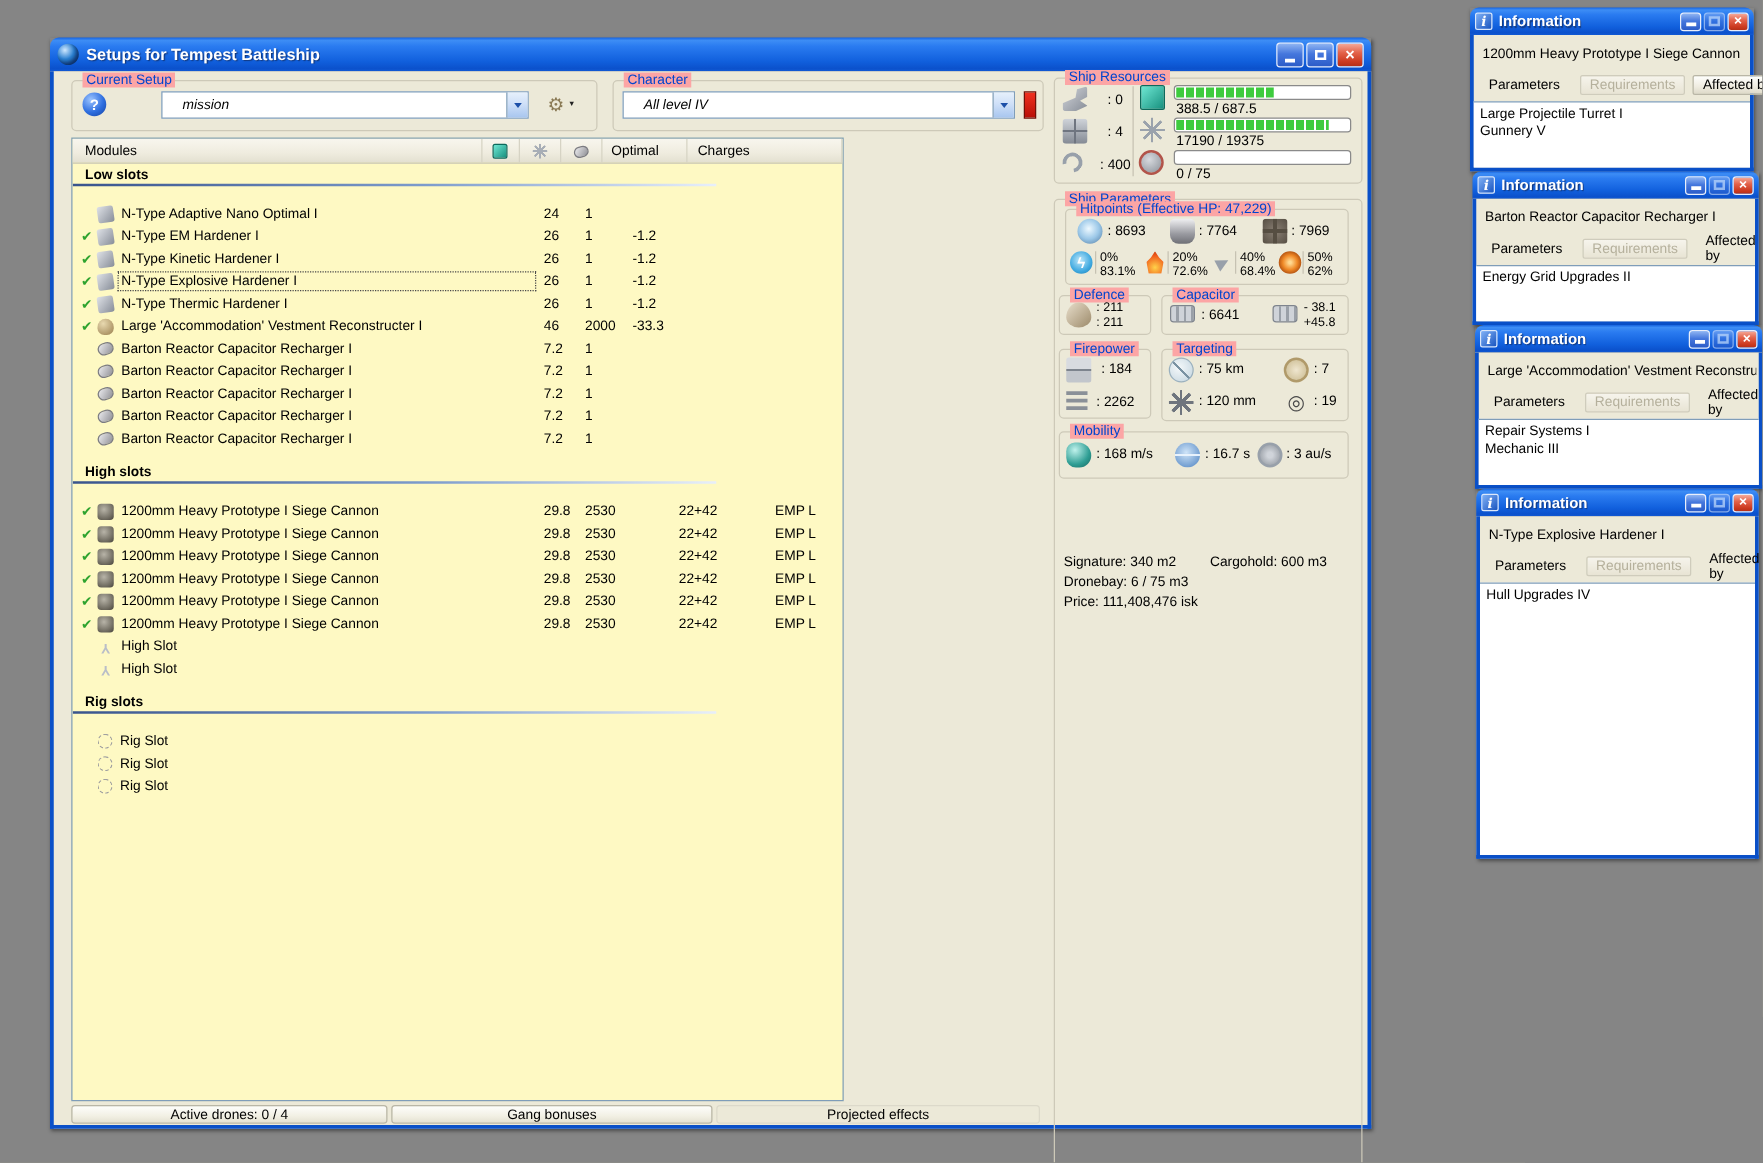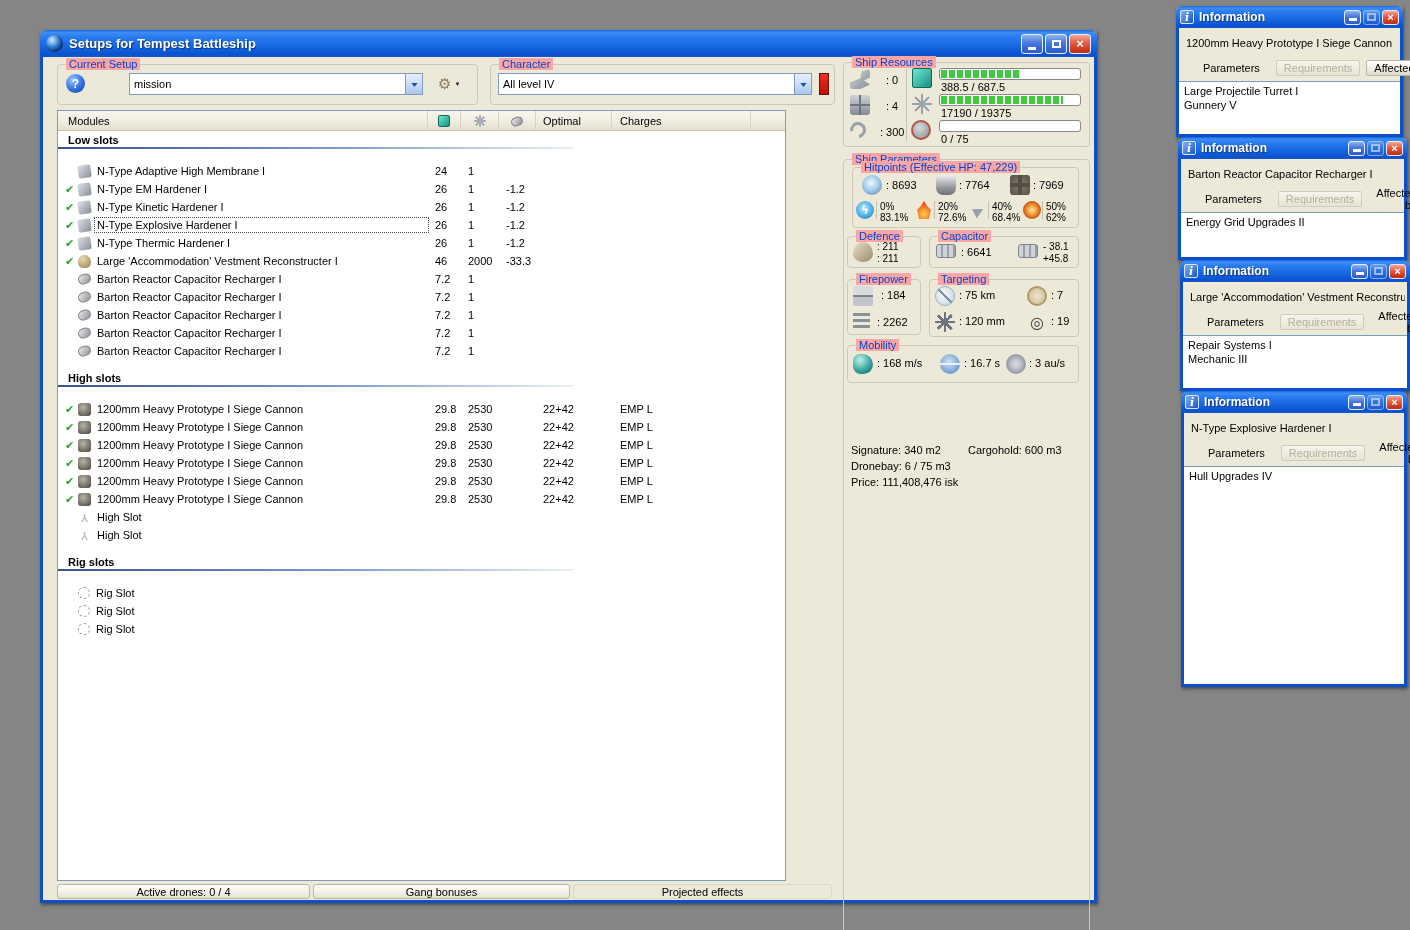--- a/index.html
+++ b/index.html
@@ -37,33 +37,33 @@
   .groupbox{position:absolute;border:1px solid #cdc9b8;border-radius:4px;}
   .gb-caption{position:absolute;top:-7px;left:8px;background:#fca5a5;padding:0 3px;color:#0045CE;white-space:nowrap;}
   .groupbox>span,.groupbox>div{position:absolute;}
 
   .gb-setup{left:14px;top:7px;width:421px;height:41px;}
   .gb-character{left:447px;top:7px;width:345px;height:41px;}
   .help-icon{left:8px;top:9px;width:19px;height:19px;border-radius:50%;color:#fff;font-weight:bold;font-size:12px;
              display:flex;align-items:center;justify-content:center;
              background:radial-gradient(circle at 35% 30%,#9cc4ff,#2f6fe0 55%,#1340a0);}
   .combo{position:absolute;height:22px;background:#fff;border:1px solid #7f9db9;display:flex;align-items:center;}
-  .combo-text{flex:1;padding:0 4px;white-space:nowrap;overflow:hidden;}
+  .combo-text{flex:1;padding:0 16px;white-space:nowrap;overflow:hidden;font-style:italic;}
   .combo-btn{width:17px;height:100%;border-left:1px solid #7f9db9;display:flex;align-items:center;justify-content:center;
              background:linear-gradient(180deg,#e6f0fc,#cfe0f8 45%,#a8c6ef);}
   .combo-arrow{font-style:normal;font-size:7px;color:#1c4fa8;transform:scaleX(1.5);}
   .combo-setup{left:71px;top:8px;width:294px;}
   .combo-char{left:7px;top:8px;width:314px;}
   .tools-btn{left:376px;top:8px;height:22px;display:flex;align-items:center;gap:3px;padding:0 4px;}
   .tools-glyph{font-style:normal;font-size:15px;color:#8a7a55;}
   .caret{font-style:normal;font-size:6px;color:#222;}
   .skill-flag{left:328px;top:8px;width:10px;height:22px;background:linear-gradient(180deg,#f03020,#b81008);border:1px solid #701008;}
 
   
-  .modules-panel{position:absolute;left:14px;top:53px;width:729px;height:771px;border:1px solid #7f9db9;background:#ffffff;overflow:hidden;}
+  .modules-panel{position:absolute;left:14px;top:53px;width:618px;height:771px;border:1px solid #7f9db9;background:#fef9c3;overflow:hidden;}
   .mod-header{position:absolute;left:0;right:0;top:0;height:20px;display:flex;align-items:center;
               background:linear-gradient(180deg,#f8f6ee,#efecdf 60%,#e3e0d0);border-bottom:1px solid #c8c5b4;}
   .mh-cell{height:100%;display:flex;align-items:center;border-right:1px solid #d6d3c4;}
   .mh-name{width:370px;padding-left:10px;}
   .mh-cpu{width:33px;justify-content:center;}
   .mh-pg{width:38px;justify-content:center;}
   .mh-cap{width:37px;justify-content:center;}
   .mh-opt{width:76px;padding-left:7px;}
   .mh-chg{width:139px;padding-left:8px;}
   .mh-rest{flex:1;border-right:none;}
@@ -171,21 +171,21 @@
   .info-win .tb-title{font-size:12px;margin-left:5px;}
   .info-win .tb-btn{width:17px;height:15px;font-size:11px;}
   .info-win .win-body{top:22px;}
   .iw-icon{width:14px;height:14px;flex:none;background:linear-gradient(135deg,#7fb0f5,#1a55c0);border:1px solid #dce8fa;border-radius:2px;
            color:#fff;font-weight:bold;font-size:11px;font-family:"DejaVu Serif",serif;display:flex;align-items:center;justify-content:center;font-style:italic;}
   .iw0{left:1176px;top:6px;width:227px;height:131px;}
   .iw1{left:1178px;top:137px;width:229px;height:123px;}
   .iw2{left:1180px;top:260px;width:230px;height:131px;}
   .iw3{left:1181px;top:391px;width:226px;height:296px;}
   .iw-item{position:absolute;left:7px;top:9px;right:2px;white-space:nowrap;overflow:hidden;}
-  .iw-tabs{position:absolute;left:24px;top:31px;right:3px;height:17px;display:flex;align-items:center;text-align:right;}
+  .iw-tabs{position:absolute;left:12px;top:31px;right:3px;height:17px;display:flex;align-items:center;}
   .tab-plain{margin-right:16px;}
   .tab-btn{border:1px solid #b9b6a6;border-radius:2px;background:linear-gradient(#fefefc,#efece0 60%,#ddd9c8);
            padding:1px 7px;white-space:nowrap;}
   .tab-btn.dim{color:#b5b09c;border-color:#cfccbc;background:linear-gradient(#f6f4ec,#e8e4d4);margin-right:6px;}
   .iw-content{position:absolute;left:0;right:0;top:53px;bottom:0;background:#fff;border-top:1px solid #7f9db9;padding:2px 5px;}
   .iw-line{line-height:14px;white-space:nowrap;overflow:hidden;}
 </style>
 </head>
 <body>
 
@@ -249,21 +249,21 @@
             </span>
           <span class="mh-cell mh-opt">Optimal</span>
           <span class="mh-cell mh-chg">Charges</span>
           <span class="mh-cell mh-rest"></span>
         </div>
         <div id="modules-list">
             <div class="sec-head"><span class="sec-title">Low slots</span><div class="sec-underline"></div></div>
             <div class="mrow">
               <span class="c-check"></span>
               <span class="micon" data-icon="armor-membrane-icon"></span>
-              <span class="c-name">N-Type Adaptive High Membrane I</span>
+              <span class="c-name">N-Type Adaptive Nano Optimal I</span>
               <span class="c-num c-cpu">24</span>
               <span class="c-num c-pg">1</span>
               <span class="c-num c-cap"></span>
               <span class="c-num c-opt"></span>
               <span class="c-num c-chg"></span>
             </div>
             <div class="mrow">
               <span class="c-check">✔</span>
               <span class="micon" data-icon="armor-hardener-icon"></span>
               <span class="c-name">N-Type EM Hardener I</span>
@@ -482,21 +482,21 @@
       <div class="bbtn bb2">Gang bonuses</div>
       <div class="bbtn bb3 flat">Projected effects</div>
 
       <div class="groupbox gb-res">
         <span class="gb-caption">Ship Resources</span>
         <span class="ricon i-turret" style="left:6px;top:6px"></span>
         <span class="rtext" style="left:42px;top:11px">: 0</span>
         <span class="ricon i-launcher" style="left:6px;top:32px"></span>
         <span class="rtext" style="left:42px;top:37px">: 4</span>
         <span class="ricon i-calibration" style="left:6px;top:59px"></span>
-        <span class="rtext" style="left:36px;top:63px">: 300</span>
+        <span class="rtext" style="left:36px;top:63px">: 400</span>
         <span class="vline" style="left:62px;top:6px;height:72px"></span>
         <span class="ricon i-cpu" style="left:68px;top:5px"></span>
         <span class="pbar" style="left:95px;top:5px">
             <i class="pfill" style="width: 56.5%;"></i>
           </span>
         <span class="rtext" style="left:97px;top:18px">388.5 / 687.5</span>
         <span class="ricon i-pg" style="left:68px;top:31px"></span>
         <span class="pbar" style="left:95px;top:31px">
             <i class="pfill" style="width: 88.7%;"></i>
           </span>

